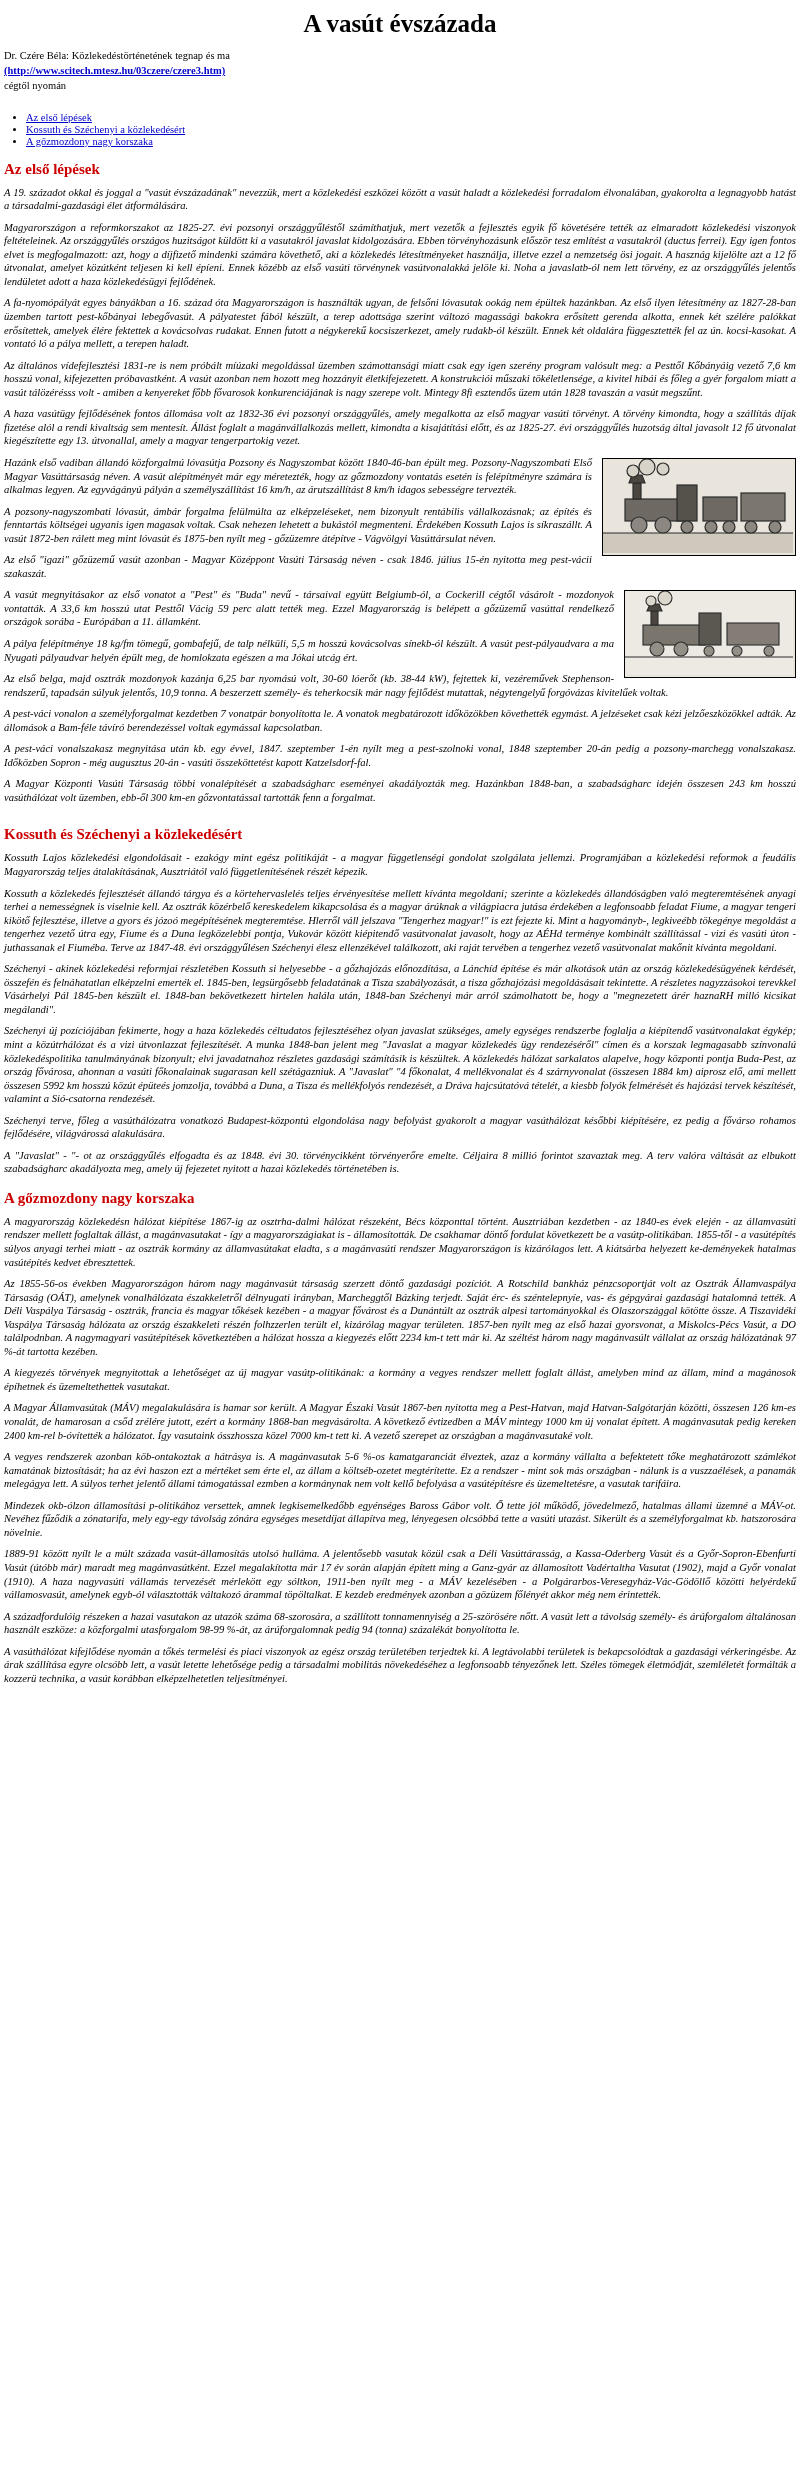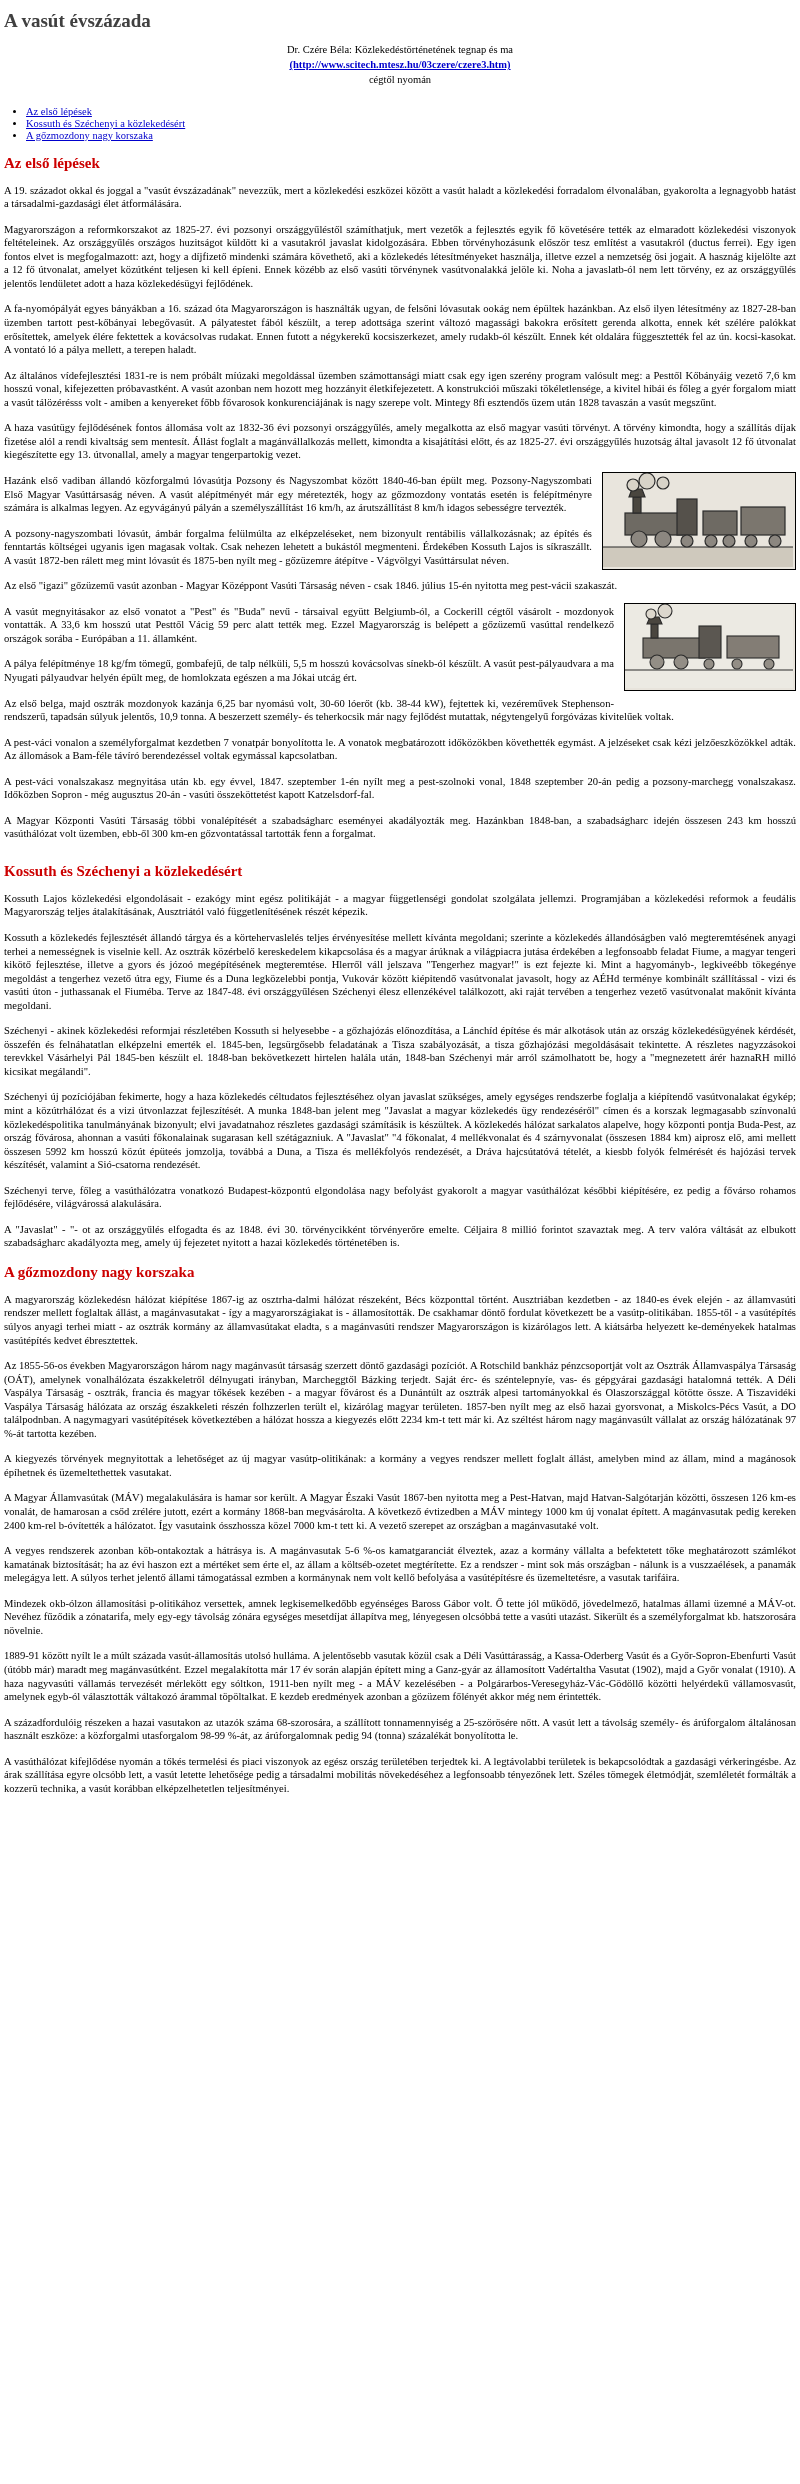--- a/index.html
+++ b/index.html
@@ -9,29 +9,29 @@
   }
   body {
     width: 800px;
     font-family: "Liberation Serif", serif;
     font-size: 11px;
     color: #000000;
     padding: 6px 4px 10px 4px;
     box-sizing: border-box;
   }
   .doc-title {
-    text-align: left;
-    color: #404040;
-    font-size: 19px;
+    text-align: center;
+    color: #000000;
+    font-size: 25px;
     font-weight: bold;
     font-family: "Liberation Serif", serif;
     margin: 4px 0 10px 0;
   }
   .byline {
-    text-align: center;
+    text-align: left;
     font-size: 10.5px;
     line-height: 1.45;
     margin-bottom: 18px;
   }
   .byline a {
     color: #0000cc;
     text-decoration: underline;
     font-weight: bold;
   }
   ul.toc {
@@ -49,23 +49,24 @@
   }
   h2.section {
     color: #cc0000;
     font-size: 15px;
     font-weight: bold;
     margin: 14px 0 8px 0;
     font-family: "Liberation Serif", serif;
   }
   p.para {
     text-align: justify;
-    margin: 12px 0 8px 0;
+    margin: 4px 0 8px 0;
     line-height: 1.28;
     font-size: 10.6px;
+    font-style: italic;
   }
   .figure {
     float: right;
     margin: 2px 0 6px 10px;
     border: 1px solid #000000;
     background: #e8e4dc;
     overflow: hidden;
   }
   .figure.fig1 { width: 192px; height: 96px; }
   .figure.fig2 { width: 170px; height: 86px; }

